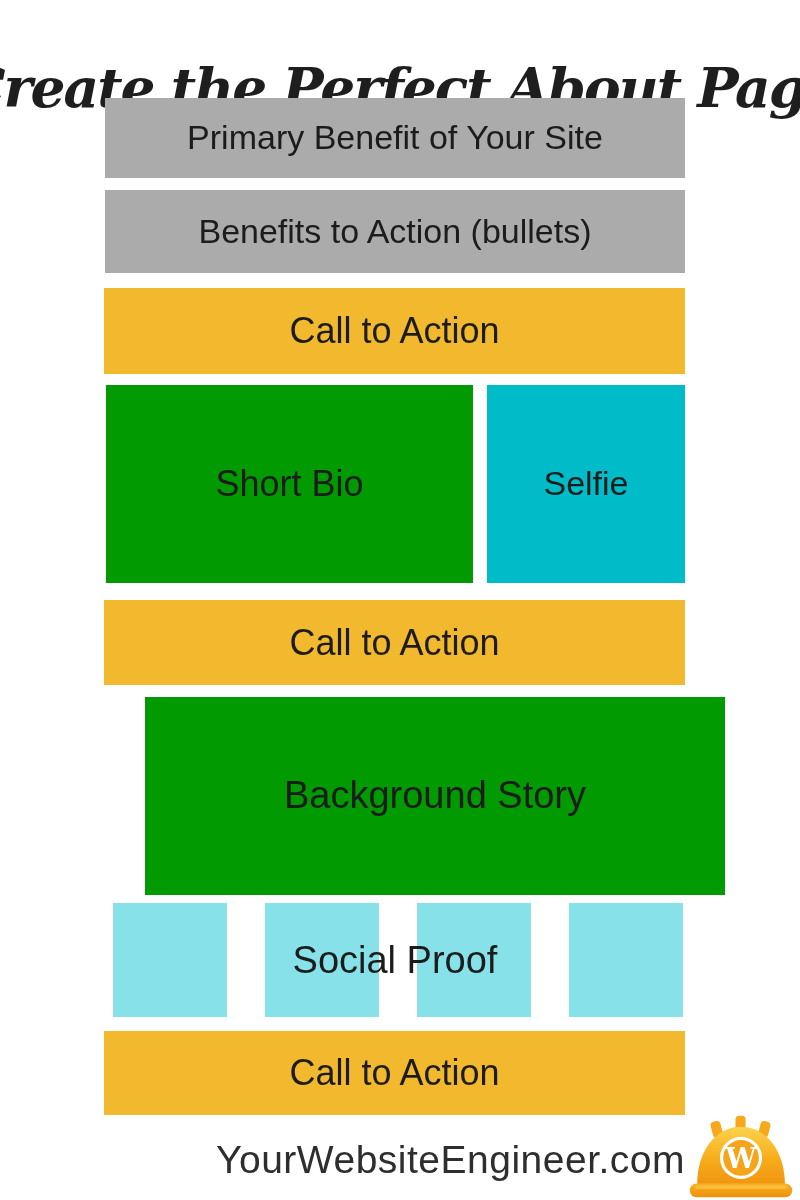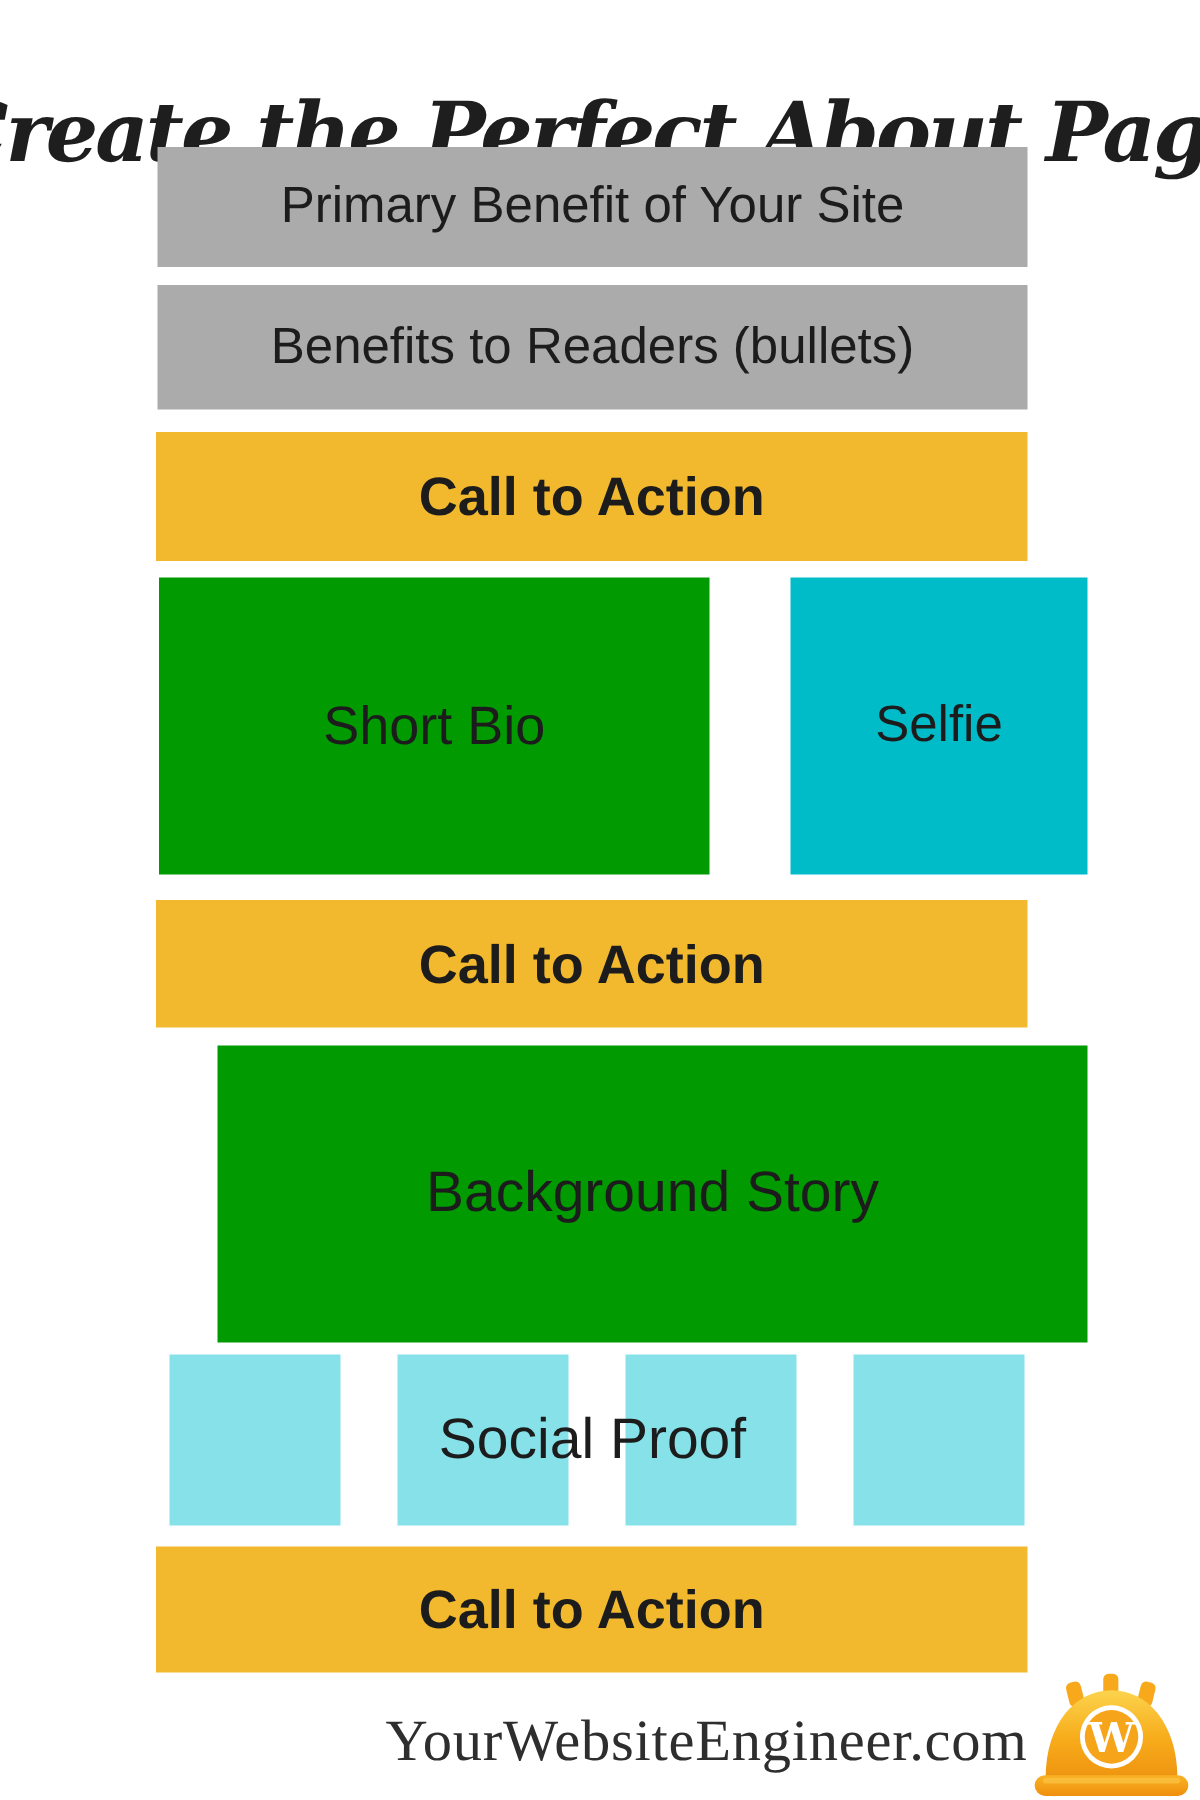--- a/index.html
+++ b/index.html
@@ -12,65 +12,65 @@
     position:absolute; top:8px; left:0; width:800px; height:86px;
     display:flex; align-items:center; justify-content:center;
     font-family:"DejaVu Serif", serif; font-style:italic; font-weight:900;
     font-size:55px; letter-spacing:-2px; color:#1e1e1e; white-space:nowrap;
   }
   .block {
     position:absolute; display:flex; align-items:center; justify-content:center;
     color:#1c1c1c; text-align:left; line-height:1.1;
   }
   .gray   { background:var(--gray); }
-  .yellow { background:var(--yellow);font-weight:bold; }
+  .yellow { background:var(--yellow); }
   .green  { background:var(--green); }
   .cyan   { background:var(--cyan); }
   .sq     { background:var(--light_blue); position:absolute; }
 
   .b-primary  { left:105px; top:98px;  width:580px; height:80px; font-size:34px; }
   .b-benefits { left:105px; top:190px; width:580px; height:83px; font-size:34px; }
   .b-cta1     { left:104px; top:288px; width:581px; height:86px; font-size:36px; }
   .b-bio      { left:106px; top:385px; width:367px; height:198px; font-size:36px; }
-  .b-selfie   { left:487px; top:385px; width:198px; height:198px; font-size:34px;margin-left:40px; }
+  .b-selfie   { left:487px; top:385px; width:198px; height:198px; font-size:34px; }
   .b-cta2     { left:104px; top:600px; width:581px; height:85px; font-size:36px; }
   .b-story    { left:105px; top:697px; width:580px; height:198px; font-size:38px;margin-left:40px; }
   .b-cta3     { left:104px; top:1031px; width:581px; height:84px; font-size:36px; }
 
   .sq        { top:903px; width:114px; height:114px; }
   .sq1 { left:113px; } .sq2 { left:265px; } .sq3 { left:417px; } .sq4 { left:569px; }
   .social-label {
     position:absolute; left:105px; top:903px; width:580px; height:114px;
     display:flex; align-items:center; justify-content:center;
     font-size:38px; color:#1c1c1c;
   }
 
   .footer-site {
     position:absolute; left:0px; top:1132px; width:685px; height:56px;
     display:flex; align-items:center; justify-content:flex-end;
-    font-size:39px; font-weight:300; color:#2e2e2e; letter-spacing:0.5px;font-family:Liberation Serif, serif;
+    font-size:39px; font-weight:300; color:#2e2e2e; letter-spacing:0.5px;
   }
   .logo {
     position:absolute; left:686px; top:1114px; width:110px; height:86px;
   }
   .logo svg { display:block; width:110px; height:86px; }
 </style>
 </head>
 <body>
 
 <div class="page">
 
   <h1 class="title">Create the Perfect About Page</h1>
 
   <div class="block gray b-primary">
     <span>Primary Benefit of Your Site</span>
   </div>
 
   <div class="block gray b-benefits">
-    <span>Benefits to Readers (bullets)</span>
+    <span>Benefits to Action (bullets)</span>
   </div>
 
   <div class="block yellow b-cta1">
     <span>Call to Action</span>
   </div>
 
   <div class="block green b-bio">
     <span>Short Bio</span>
   </div>
 

